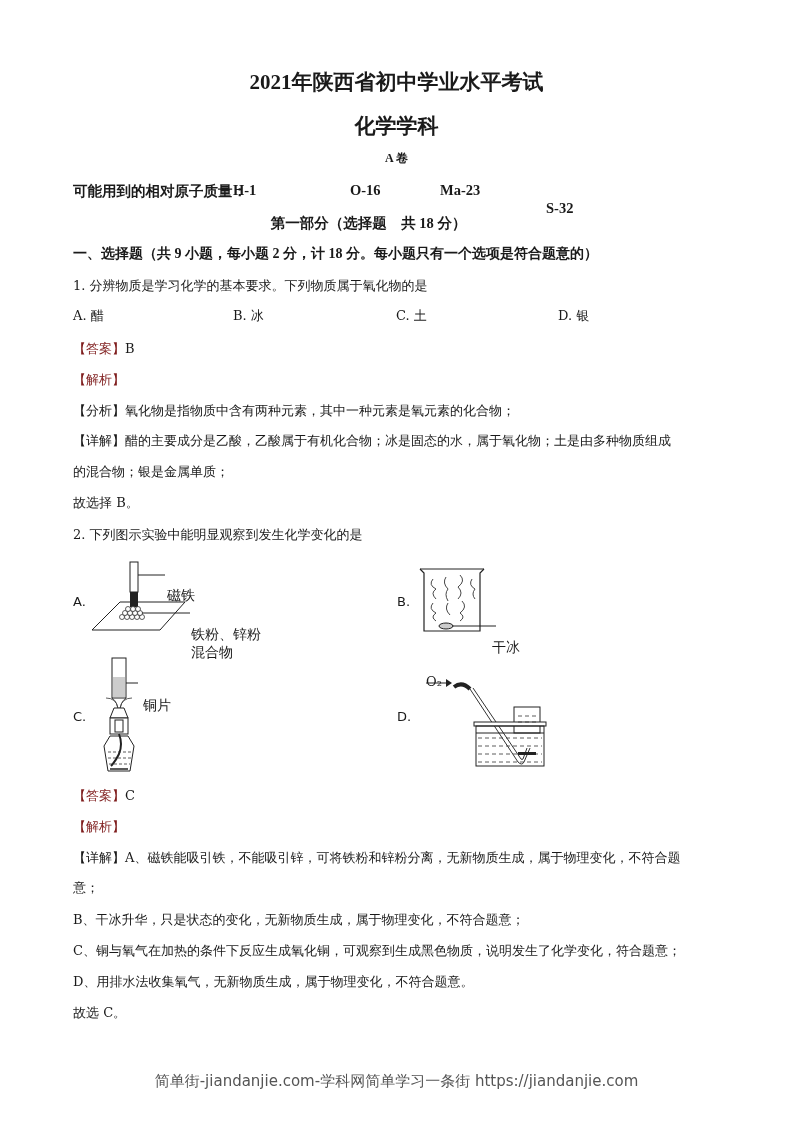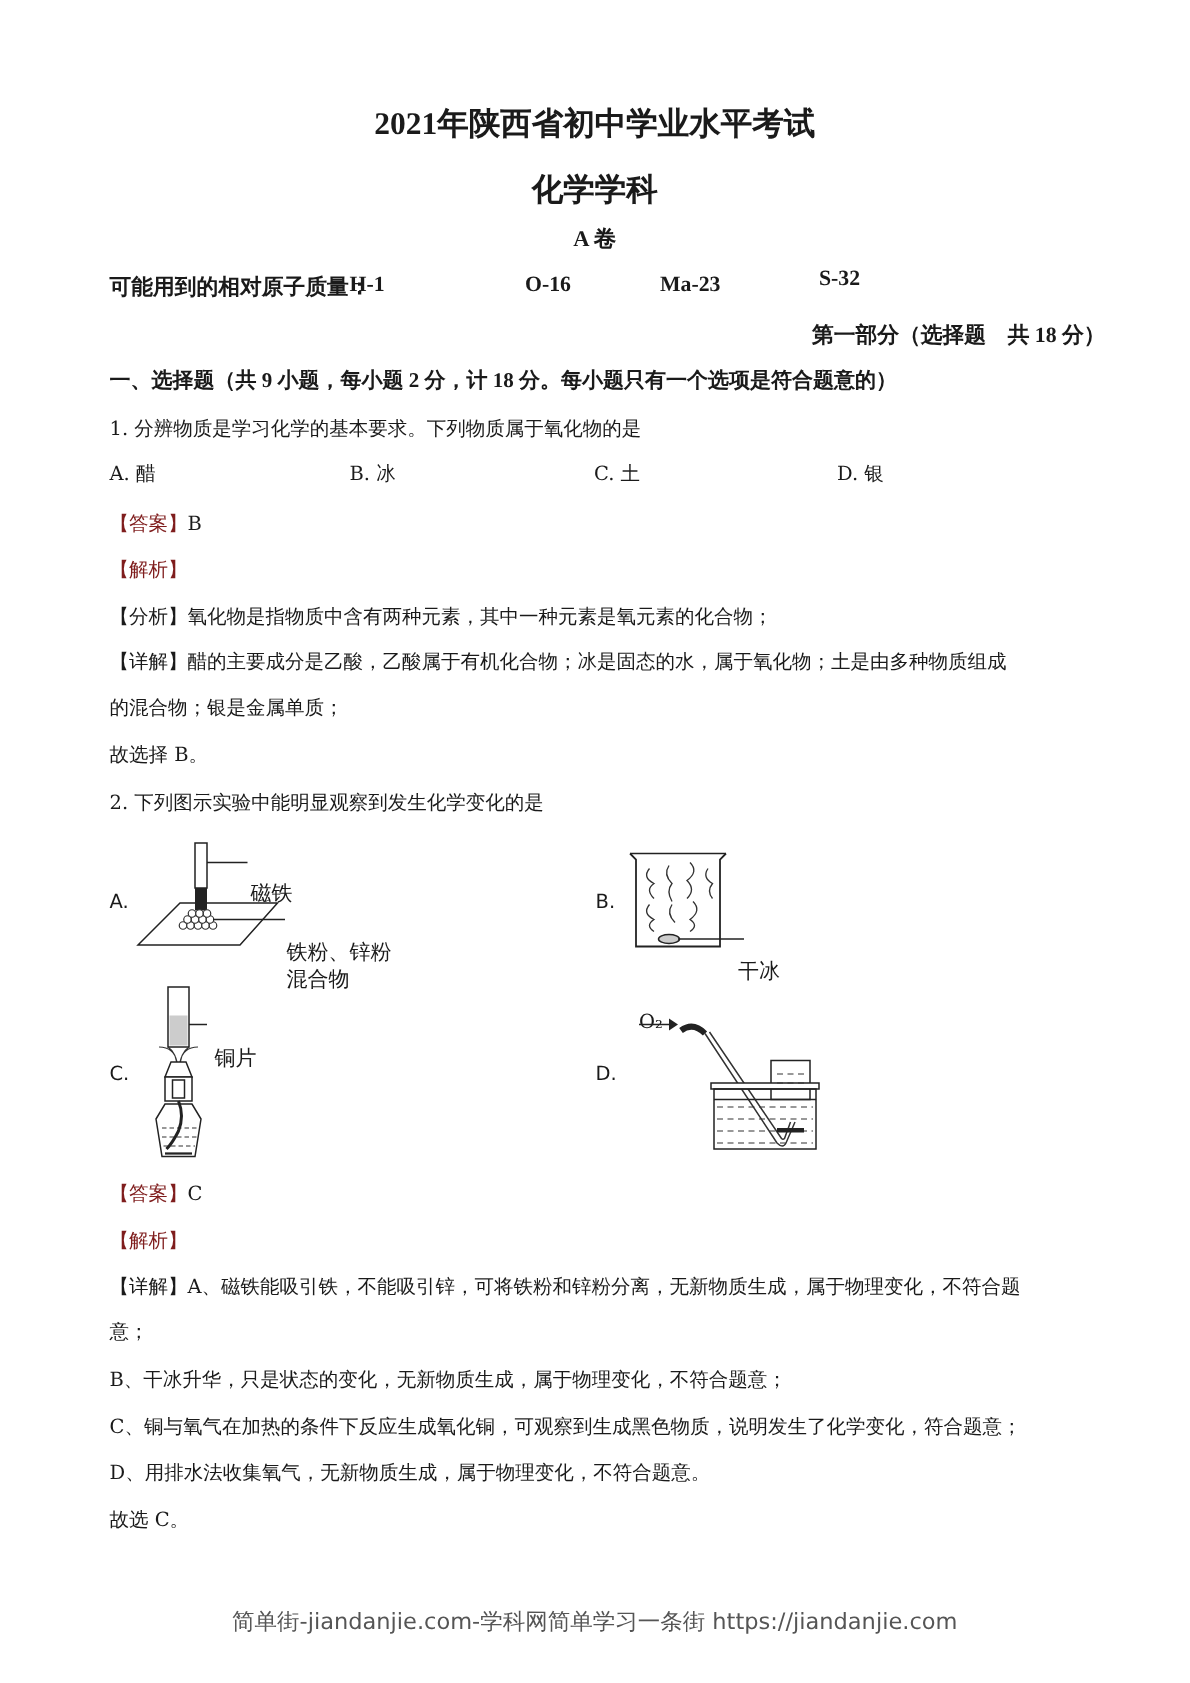--- a/index.html
+++ b/index.html
@@ -2,44 +2,44 @@
 <html><head>
 <meta charset="utf-8">
 <style>
   html, body { margin: 0; padding: 0; background: #ffffff; }
   body { width: 793px; height: 1122px; position: relative; overflow: hidden;
          font-family: "DejaVu Serif", "Liberation Serif", serif; color: #1a1a1a; }
   .abs { position: absolute; }
   .title { left: 0; width: 793px; text-align: center; font-weight: bold; font-family: "Liberation Serif", "DejaVu Serif", serif; }
   .t1 { top: 68px; font-size: 21px; }
   .t2 { top: 112px; font-size: 21px; }
-  .t3 { top: 150px; font-size: 15px; }
+  .t3 { top: 150px; font-size: 12px; }
   .bold { font-weight: bold; font-family: "Liberation Serif", "DejaVu Serif", serif; font-size: 14.5px; }
   .body { font-size: 13px; left: 73px; white-space: nowrap; }
   .lbl { color: #7f1d1d; }
   .opt { position: absolute; font-size: 13px; }
   .footer { left: 0; width: 793px; text-align: center; top: 1072px; font-size: 15px; color: #555;
             font-family: "DejaVu Sans", "Liberation Sans", sans-serif; }
   .fig { position: absolute; }
   .figlbl { font-size: 14px; font-family: "DejaVu Sans", sans-serif; margin-top: 21px; }
 </style>
 </head>
 <body>
 
 <div class="abs title t1">2021年陕西省初中学业水平考试</div>
 <div class="abs title t2">化学学科</div>
 <div class="abs title t3">A 卷</div>
 
 <div class="abs bold" style="left:73px;top:182px;">可能用到的相对原子质量：</div>
 <div class="abs bold" style="left:233px;top:182px;">H-1</div>
 <div class="abs bold" style="left:350px;top:182px;">O-16</div>
 <div class="abs bold" style="left:440px;top:182px;">Ma-23</div>
-<div class="abs bold" style="left:546px;top:178px;">S-32</div>
+<div class="abs bold" style="left:546px;top:200px;">S-32</div>
 
-<div class="abs bold" style="left:0;width:737px;text-align:right;top:214px;">第一部分（选择题　共 18 分）</div>
+<div class="abs bold" style="left:0;width:737px;text-align:center;top:214px;">第一部分（选择题　共 18 分）</div>
 <div class="abs bold" style="left:73px;top:245px;font-size:14px;">一、选择题（共 9 小题，每小题 2 分，计 18 分。每小题只有一个选项是符合题意的）</div>
 
 <div class="abs body" style="top:277px;">1.  分辨物质是学习化学的基本要求。下列物质属于氧化物的是</div>
 <div class="opt" style="left:73px;top:307px;">A.  醋</div>
 <div class="opt" style="left:233px;top:307px;">B.  冰</div>
 <div class="opt" style="left:396px;top:307px;">C.  土</div>
 <div class="opt" style="left:558px;top:307px;">D.  银</div>
 
 <div class="abs body" style="top:340px;">
   <span class="lbl">【答案】</span><span>B</span>

